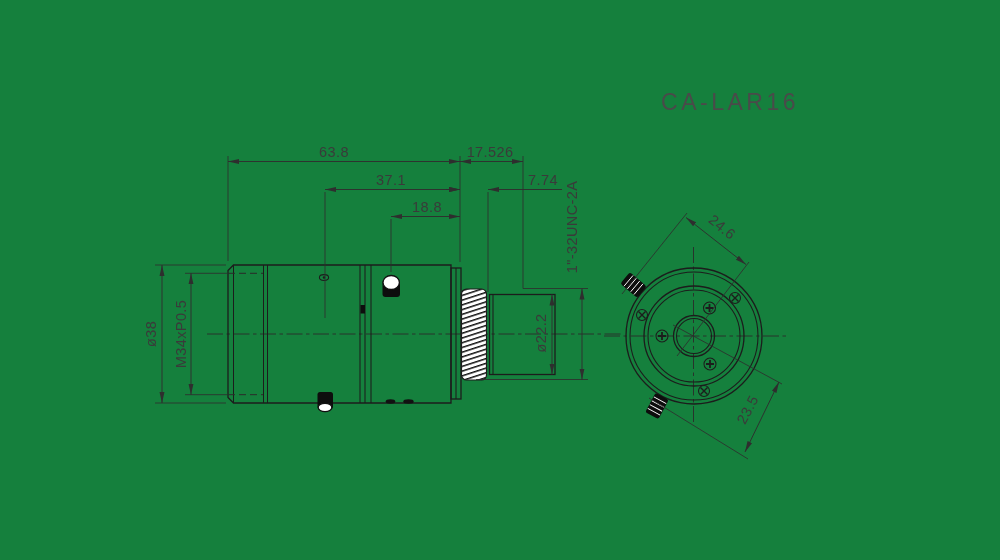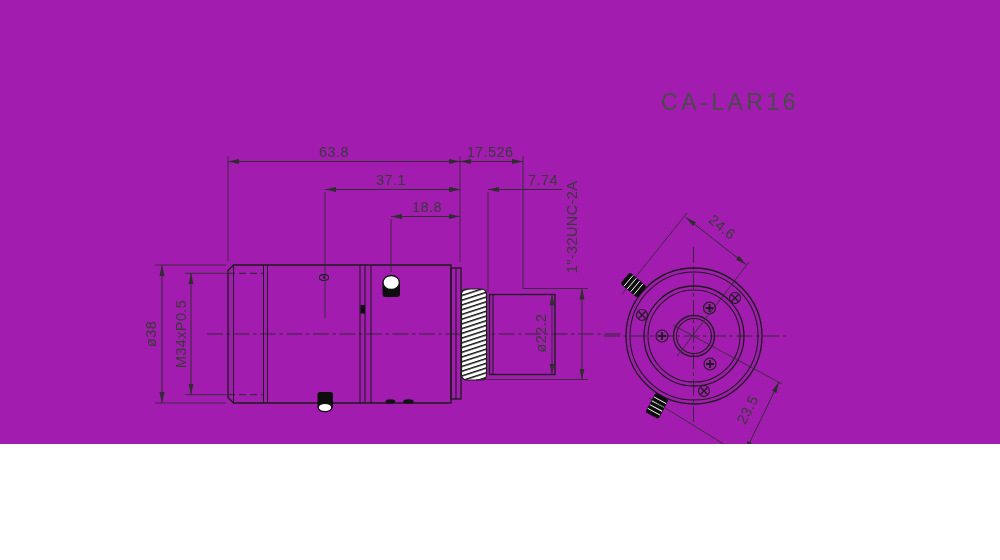--- a/index.html
+++ b/index.html
@@ -1,16 +1,16 @@
 <!DOCTYPE html>
 <html><head>
 <meta charset="utf-8">
 <style>
   html,body{margin:0;padding:0;background:#ffffff;}
-  #stage{position:relative;width:1000px;height:444px;background:#a21caf;overflow:hidden;
+  #stage{position:relative;width:1000px;height:560px;background:#15803d;overflow:hidden;
          font-family:"Liberation Sans", sans-serif;}
   svg{display:block;}
   text{fill:#3a3a3a;font-family:"Liberation Sans", sans-serif;}
   .dimtxt{font-size:14.5px;letter-spacing:.4px;}
   .titletxt{font-size:23px;letter-spacing:3.5px;fill:#4a4a4a;}
   .body-ln{stroke:#1c1c1c;stroke-width:1.3;fill:none;}
   .thin-ln{stroke:#1c1c1c;stroke-width:1.05;fill:none;}
   .dim-ln{stroke:#2e2e2e;stroke-width:0.95;fill:none;}
   .ext-ln{stroke:#2e2e2e;stroke-width:0.85;fill:none;}
   .cl{stroke:#2a2a2a;stroke-width:0.9;fill:none;stroke-dasharray:16 3.5 3.5 3.5;}

